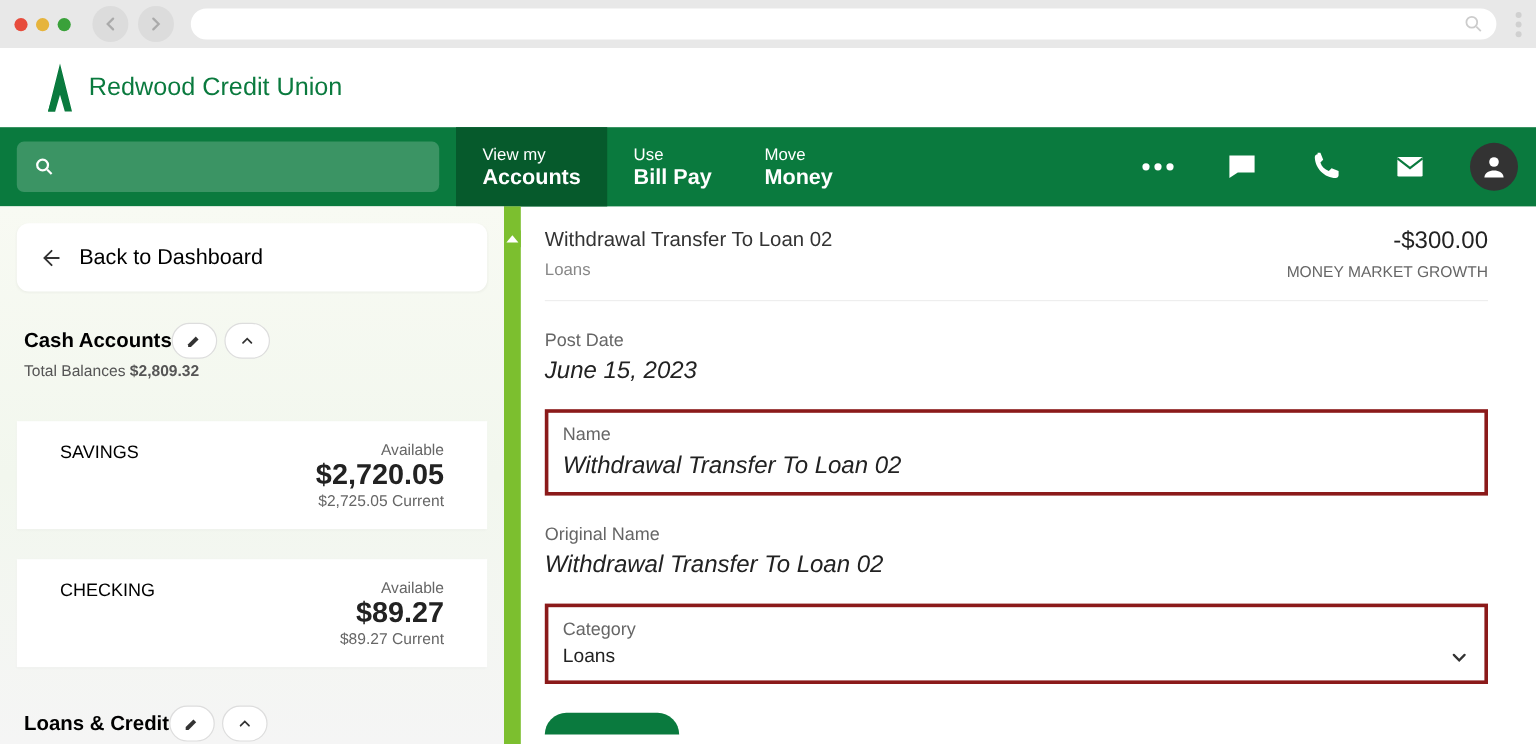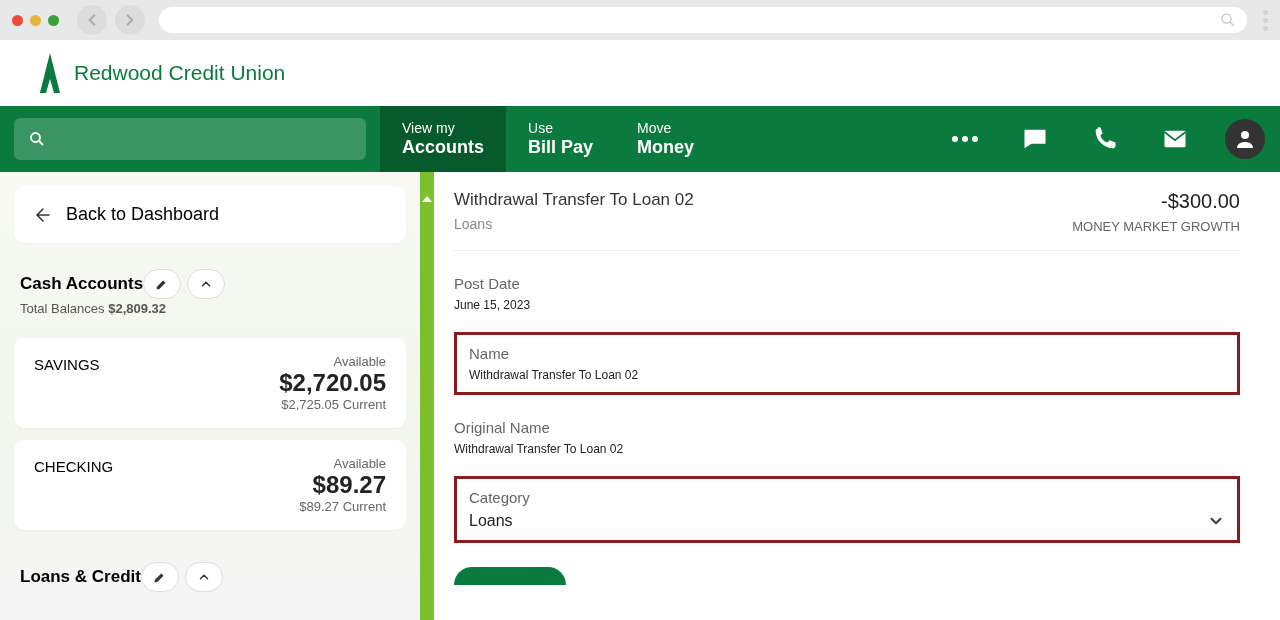--- a/index.html
+++ b/index.html
@@ -49,37 +49,37 @@
 .scroll-handle::after { content: ''; width: 0; height: 0; border-left: 5px solid transparent; border-right: 5px solid transparent; border-bottom: 6px solid #fff; }
 .main-body { flex: 1; padding: 10px 40px 10px 20px; overflow: hidden; }
 
 
 .back-card { background: #fff; border-radius: 10px; padding: 18px 20px; display: flex; align-items: center; gap: 14px; font-size: 18px; margin-bottom: 22px; box-shadow: 0 1px 2px rgba(0,0,0,0.04); cursor: pointer; }
 .section-header { display: flex; align-items: center; padding: 4px 6px 2px; }
 .section-title { font-size: 17px; font-weight: 600; }
 .section-sub { font-size: 13px; color: #555; padding: 0 6px 10px; }
 .pill-group { display: flex; gap: 6px; }
 .pill-btn { width: 38px; height: 30px; background: #fff; border-radius: 16px; border: 1px solid #ddd; display: flex; align-items: center; justify-content: center; cursor: pointer; }
-.acct-card { background: #fff; border-radius: 10px; padding: 16px 20px; margin: 12px 0; box-shadow: 0 1px 2px rgba(0,0,0,0.04); display: flex; justify-content: space-between; align-items: flex-start; cursor: pointer; }
+.acct-card { background: #fff; border-radius: 0; padding: 16px 36px; margin: 25px 0; box-shadow: 0 1px 2px rgba(0,0,0,0.04); display: flex; justify-content: space-between; align-items: flex-start; cursor: pointer; }
 .acct-name { font-size: 15px; font-weight: 500; padding-top: 2px; }
 .acct-right { text-align: right; }
 .acct-label { font-size: 13px; color: #666; }
 .acct-amount { font-size: 24px; font-weight: 600; color: #222; }
 .acct-current { font-size: 13px; color: #666; }
 .section-header.loans { margin-top: 28px; }
 
 
 .tx-header { display: flex; justify-content: space-between; align-items: flex-start; padding: 8px 0 16px; border-bottom: 1px solid #eee; }
 .tx-title { font-size: 17px; color: #333; }
 .tx-cat { font-size: 14px; color: #888; margin-top: 6px; }
 .tx-amount { font-size: 20px; font-weight: 500; color: #222; text-align: right; }
 .tx-source { font-size: 13px; color: #666; margin-top: 6px; text-align: right; }
 .field { margin-top: 24px; }
 .field-label { font-size: 15px; color: #666; margin-bottom: 6px; }
-.field-value { font-size: 12px; color: #222; }
+.field-value { font-size: 20px; color: #222; font-style: italic; }
 .highlight-box { border: 3px solid #8b1a1a; padding: 10px 12px; margin-top: 20px; }
 .highlight-box .field-label { color: #666; }
 .cat-row { display: flex; justify-content: space-between; align-items: center; margin-top: 6px; cursor: pointer; }
 .cat-val { font-size: 16px; color: #222; }
 .save-btn { margin-top: 24px; width: 112px; height: 18px; background: #0a7a3e; border-radius: 26px 26px 0 0; border: none; }
 
 
 .icon-svg { width: 24px; height: 24px; fill: currentColor; }
 .icon-svg-lg { width: 28px; height: 28px; fill: currentColor; }
 .icon-svg-sm { width: 18px; height: 18px; fill: currentColor; }

